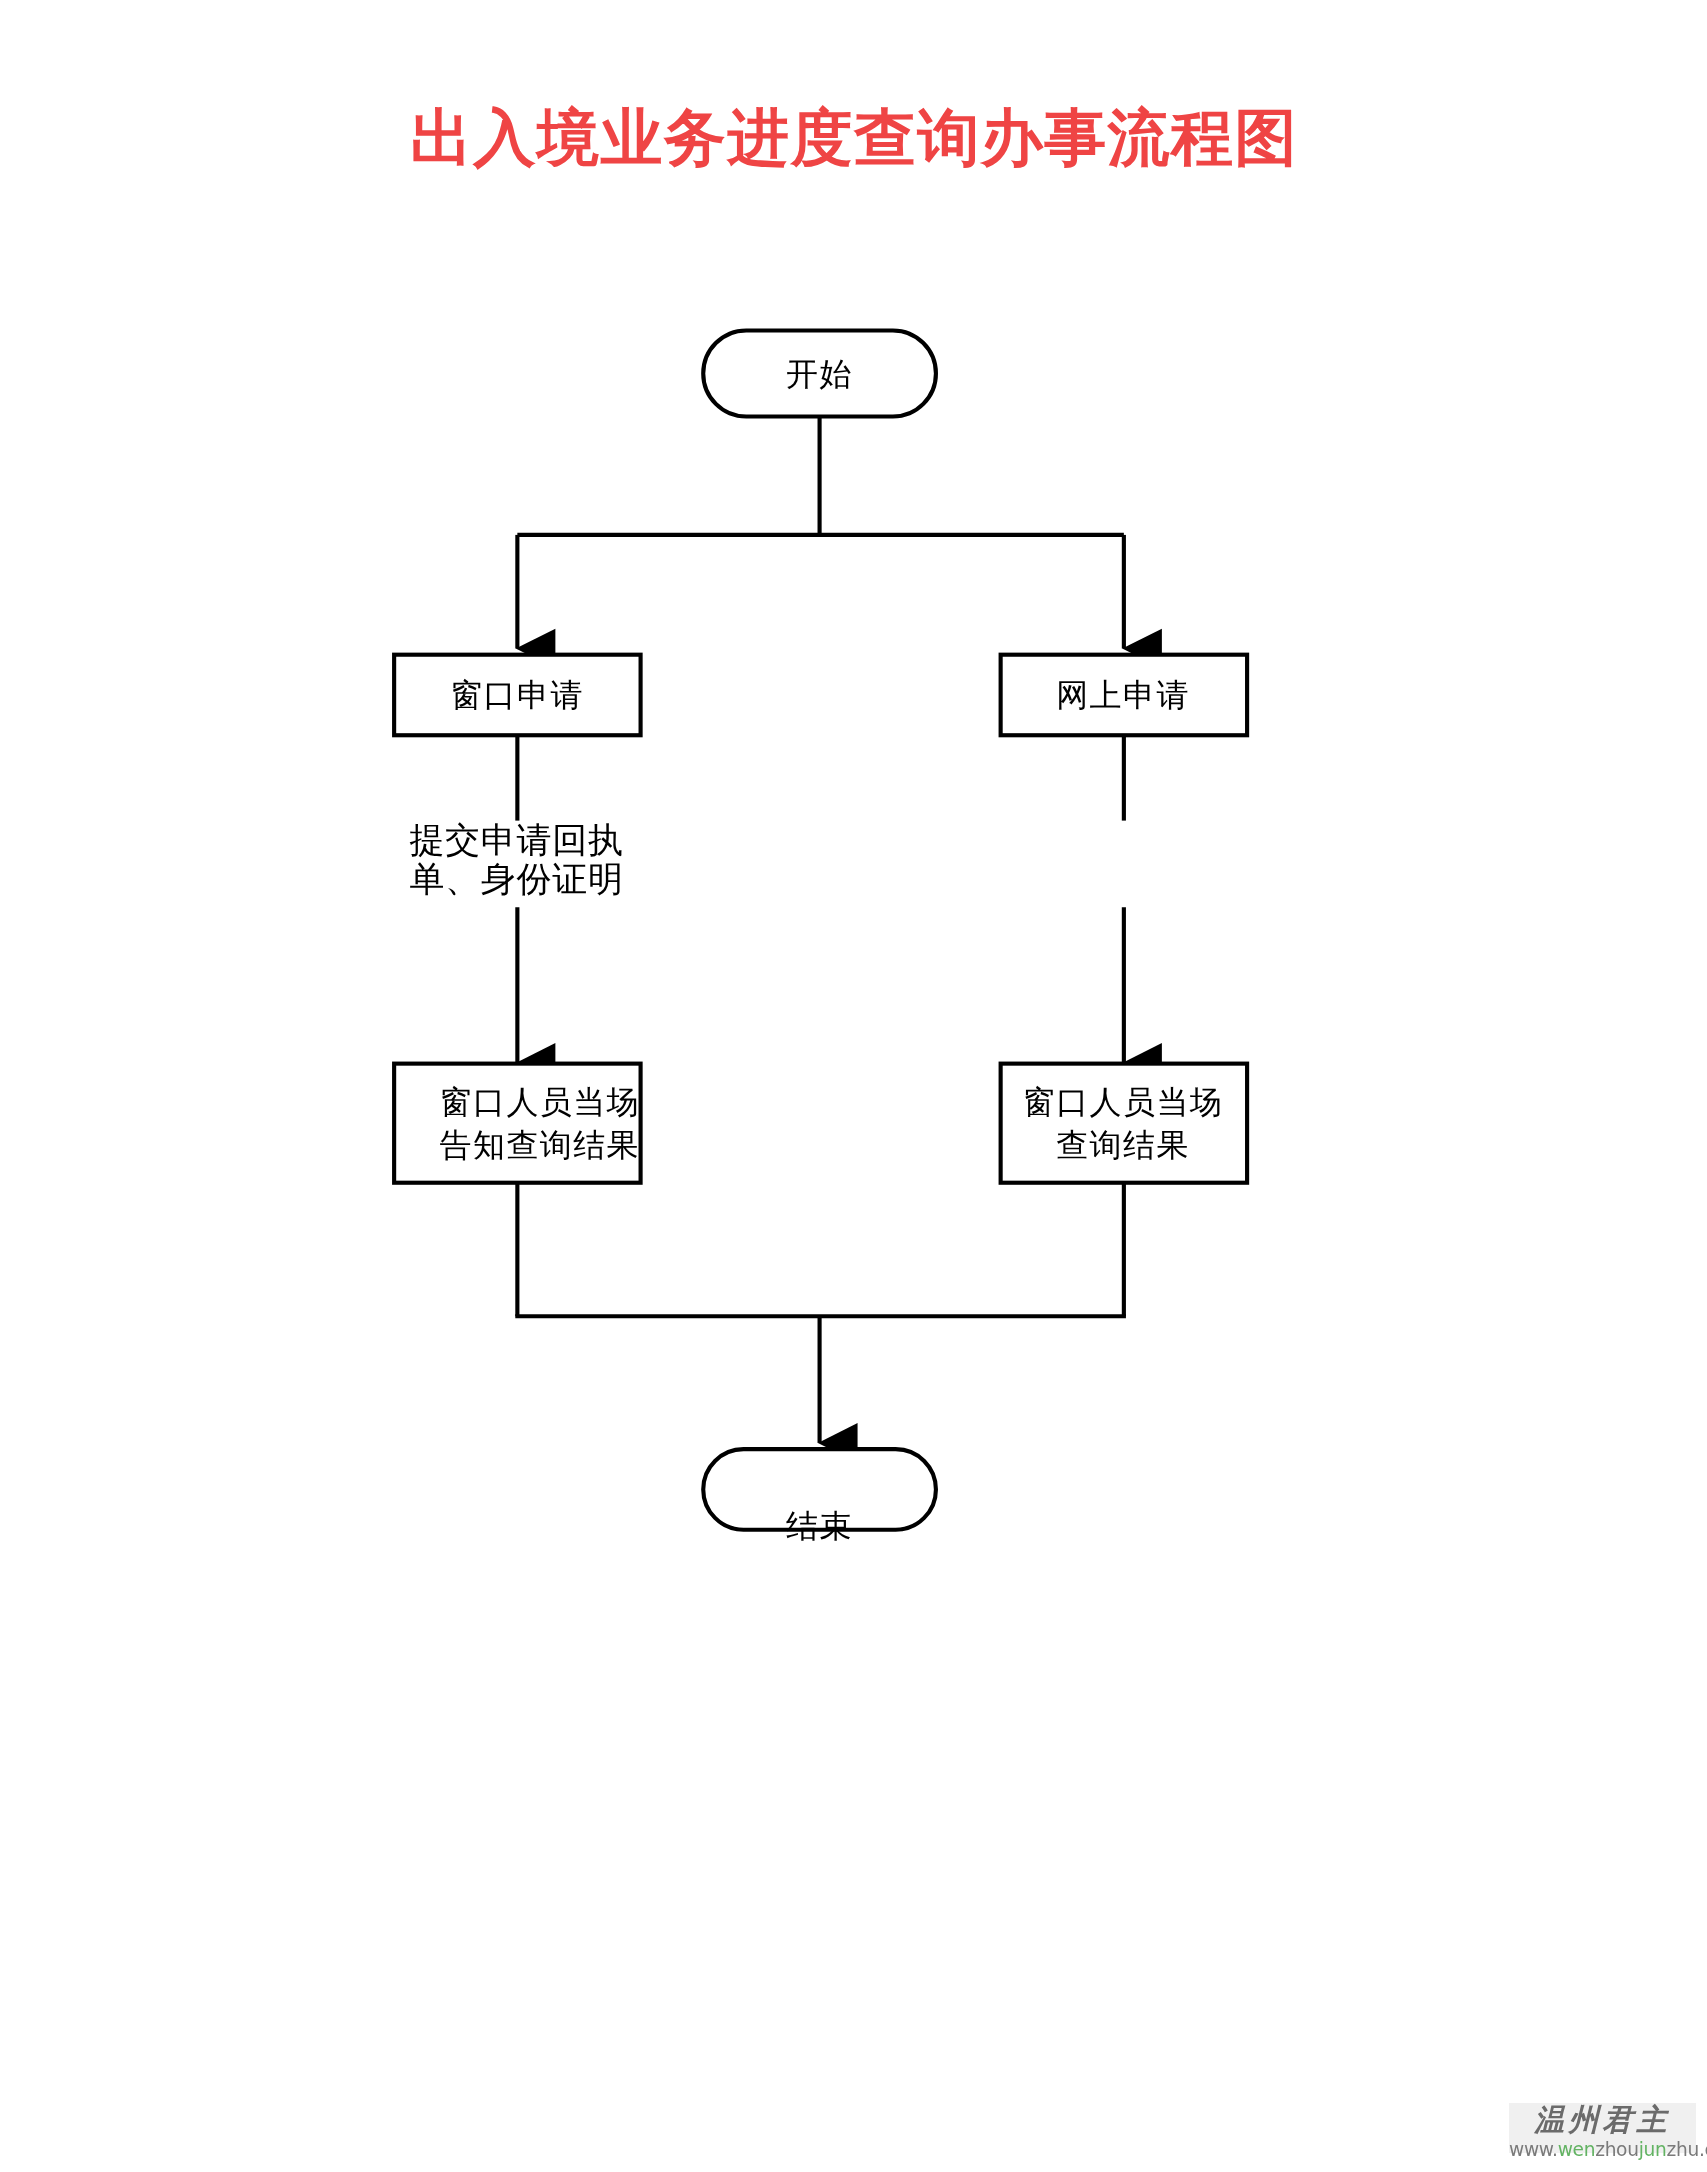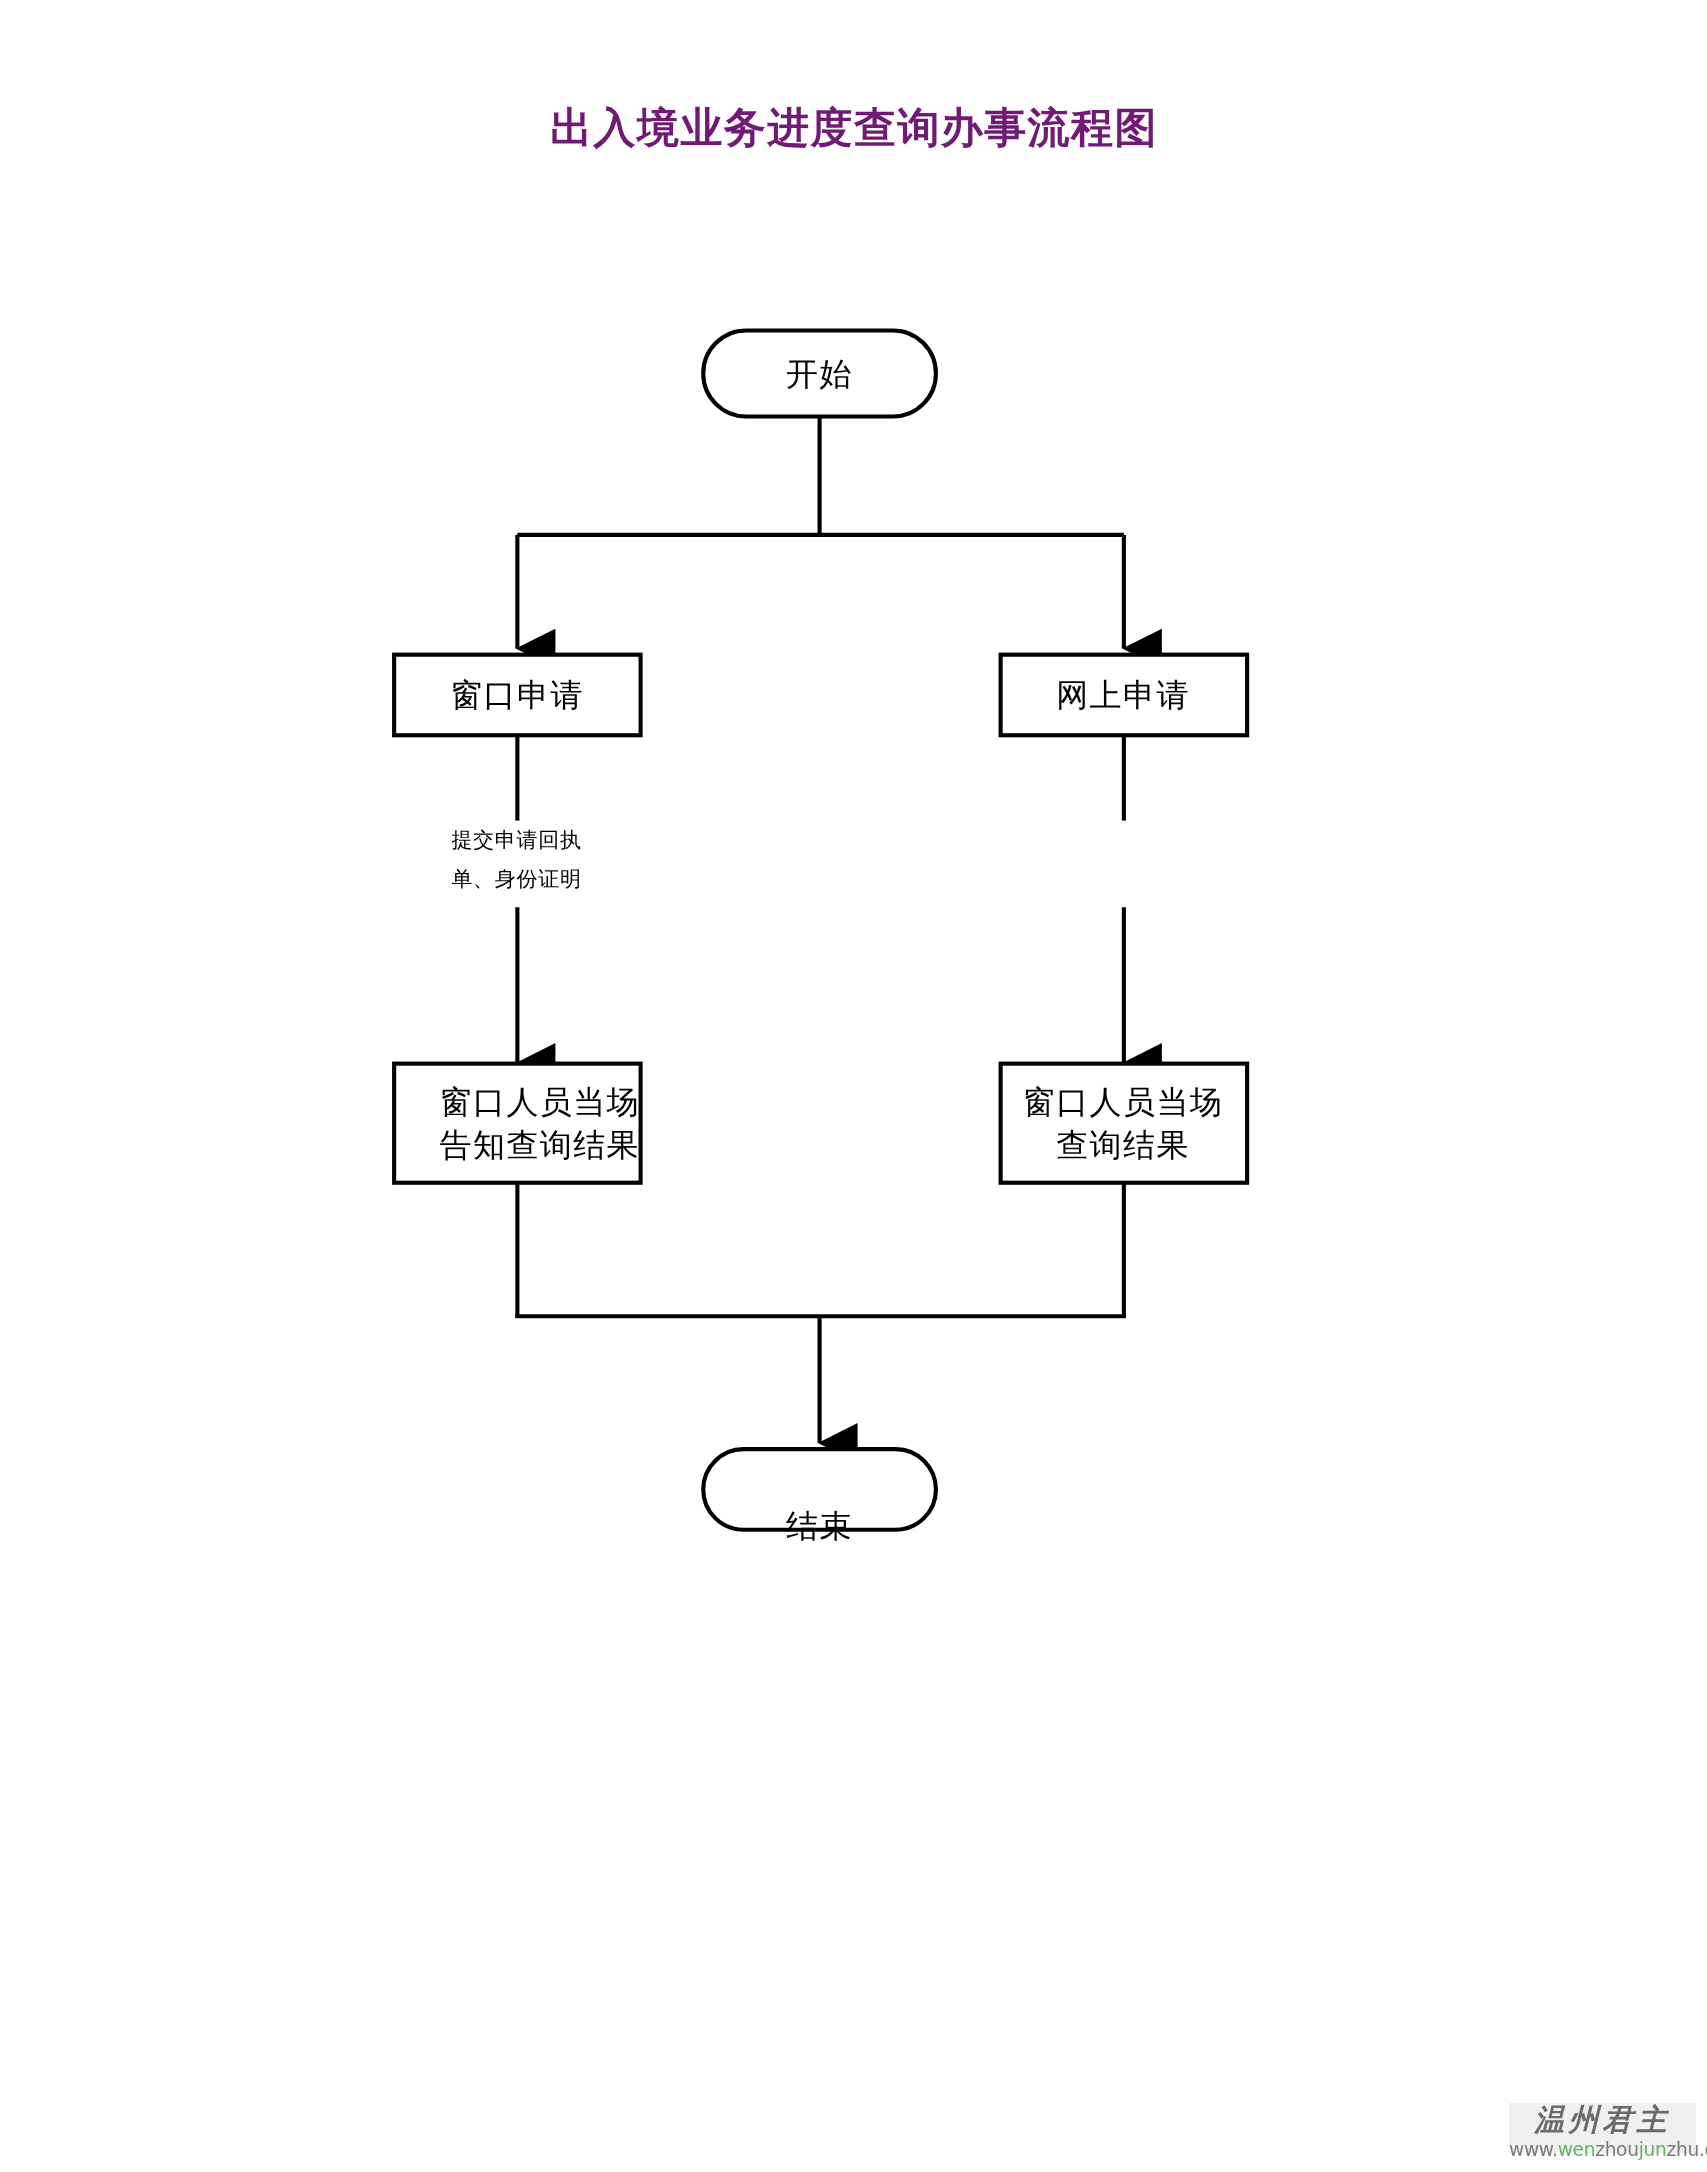--- a/index.html
+++ b/index.html
@@ -25,23 +25,23 @@
 
   
   .title {
     position: absolute;
     left: 0;
     top: 107px;
     width: 1708px;
     text-align: center;
     font-family: "DejaVu Sans", "Liberation Sans", sans-serif;
     font-weight: bold;
-    font-size: 42px;
+    font-size: 62px;
     letter-spacing: 1.4px;
-    color: #701a75;
+    color: #ef4444;
     white-space: nowrap;
     line-height: 1.0;
   }
 
   
   #flow {
     position: absolute;
     left: 0; top: 0;
     width: 1708px;
     height: 2172px;
@@ -56,21 +56,21 @@
     line-height: 43px;
     letter-spacing: 1.4px;
     white-space: pre-line;
     pointer-events: none;
   }
   .edge-label {
     position: absolute;
     text-align: center;
     color: #000000;
     font-family: "Liberation Serif", "DejaVu Serif", serif;
-    font-size: 21px;
+    font-size: 35px;
     line-height: 39px;
     letter-spacing: 0.7px;
     white-space: pre-line;
   }
 
   
   .watermark {
     position: absolute;
     left: 1509px;
     top: 2103px;

